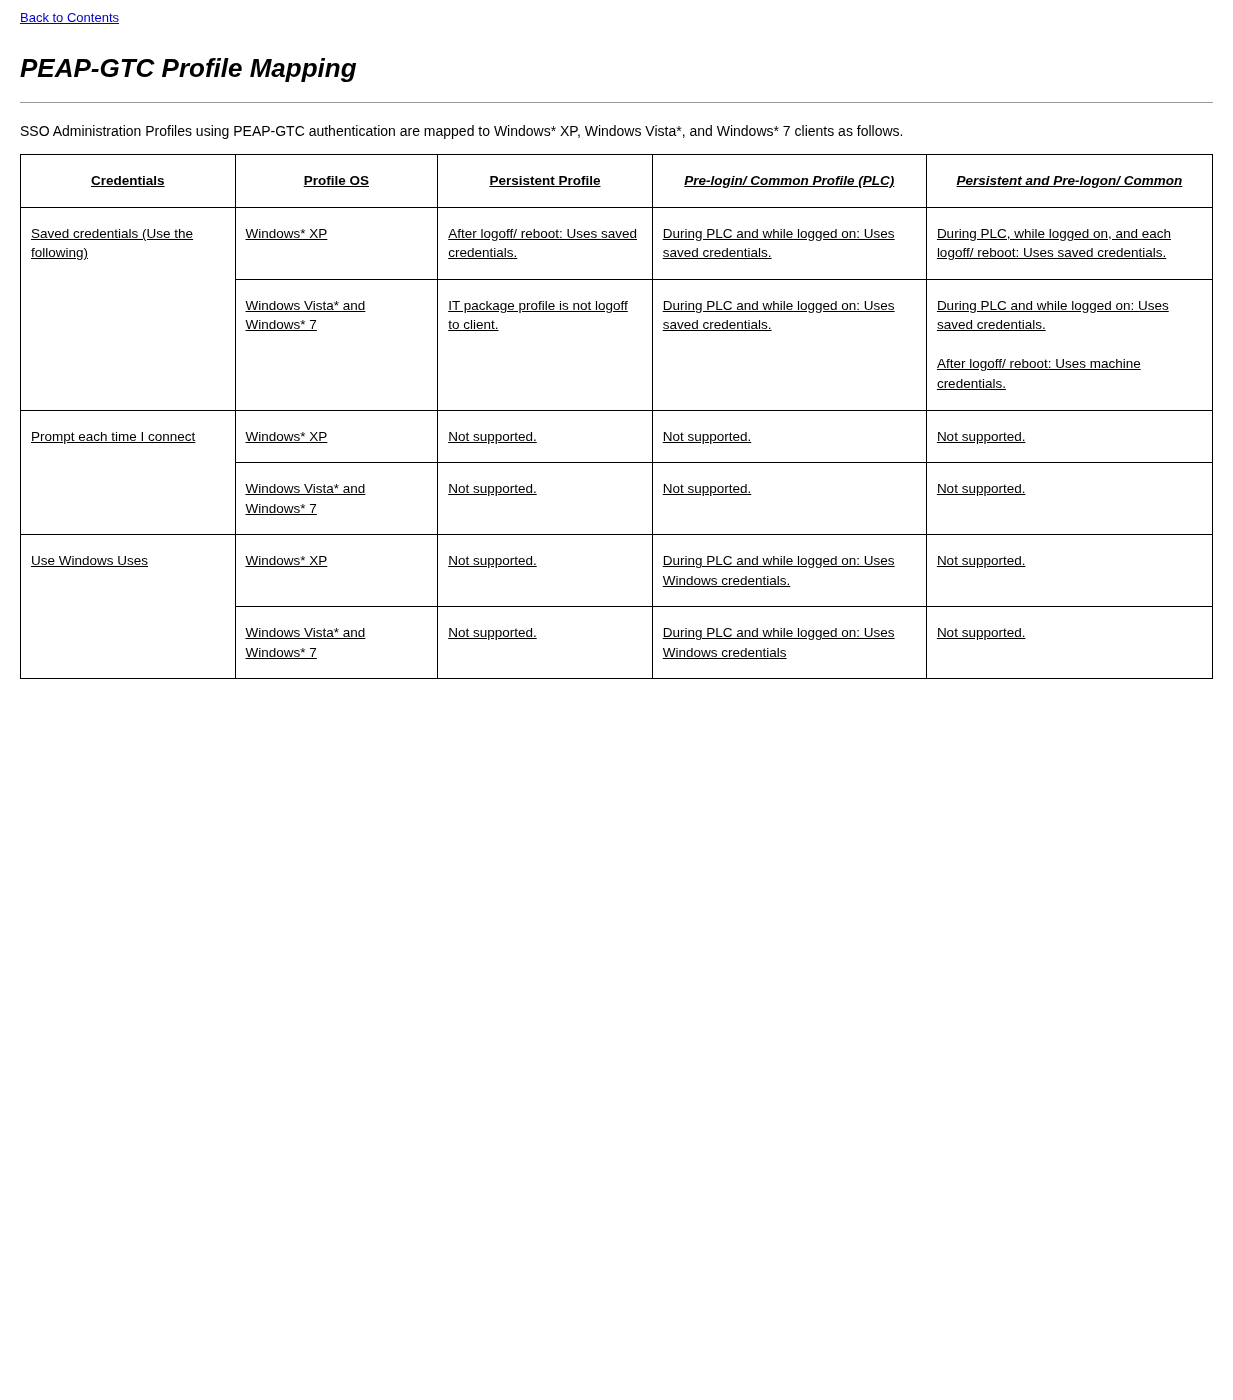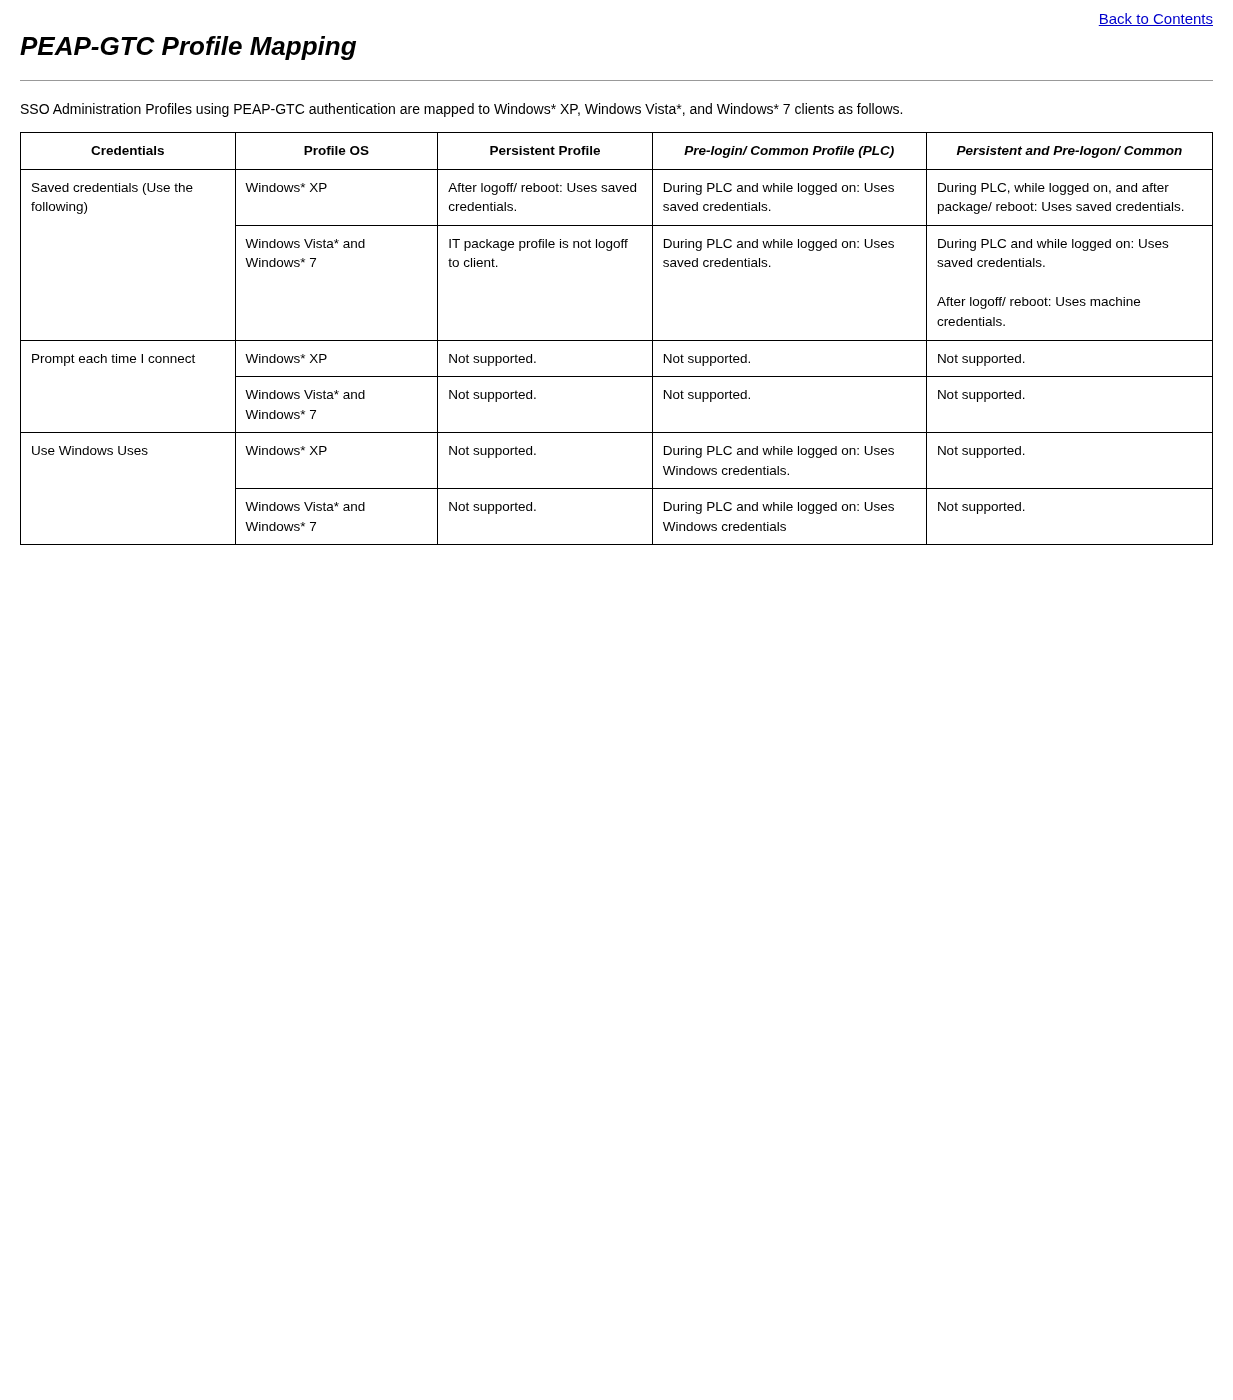--- a/index.html
+++ b/index.html
@@ -10,23 +10,22 @@
       color: #000;
       padding: 10px 20px 40px 20px;
       max-width: 1233px;
     }
     a {
       color: #0000CC;
       text-decoration: underline;
     }
     .back-link {
       display: block;
-      margin-bottom: 4px;
-      font-size: 15px;
-      text-align: right;
+      margin-bottom: 28px;
+      font-size: 13px;
     }
     h1 {
       font-size: 26px;
       font-weight: bold;
       margin-bottom: 18px;
       font-style: italic;
     }
     .divider {
       border: none;
       border-top: 1px solid #999;
@@ -37,23 +36,24 @@
       margin-bottom: 12px;
       line-height: 1.5;
     }
     table {
       border-collapse: collapse;
       width: 100%;
       font-size: 13.5px;
     }
     table th, table td {
       border: 1px solid #000;
-      padding: 8px 10px;
+      padding: 16px 10px;
       vertical-align: top;
       line-height: 1.45;
+      text-decoration: underline;
     }
     table thead th {
       font-weight: bold;
       background: #fff;
     }
     table thead th.italic-header {
       font-style: italic;
       font-weight: bold;
     }
     .col-cred { width: 18%; }
@@ -92,21 +92,21 @@
         <em><strong>Persistent and Pre-logon/ Common</strong></em>
       </th>
     </tr>
   </thead>
   <tbody id="table-body">
   <tr>
         <td rowspan="2">Saved credentials (Use the following)</td>
         <td>Windows* XP</td>
         <td>After logoff/ reboot: Uses saved credentials.</td>
         <td>During PLC and while logged on: Uses saved credentials.</td>
-        <td>During PLC, while logged on, and after package/ reboot: Uses saved credentials.</td>
+        <td>During PLC, while logged on, and each logoff/ reboot: Uses saved credentials.</td>
       </tr>
       <tr>
         <td>Windows Vista* and Windows* 7</td>
         <td>IT package profile is not logoff to client.</td>
         <td>During PLC and while logged on: Uses saved credentials.</td>
         <td>During PLC and while logged on: Uses saved credentials.<br><br>After logoff/ reboot: Uses machine credentials.</td>
       </tr>
       <tr>
         <td rowspan="2">Prompt each time I connect</td>
         <td>Windows* XP</td>

